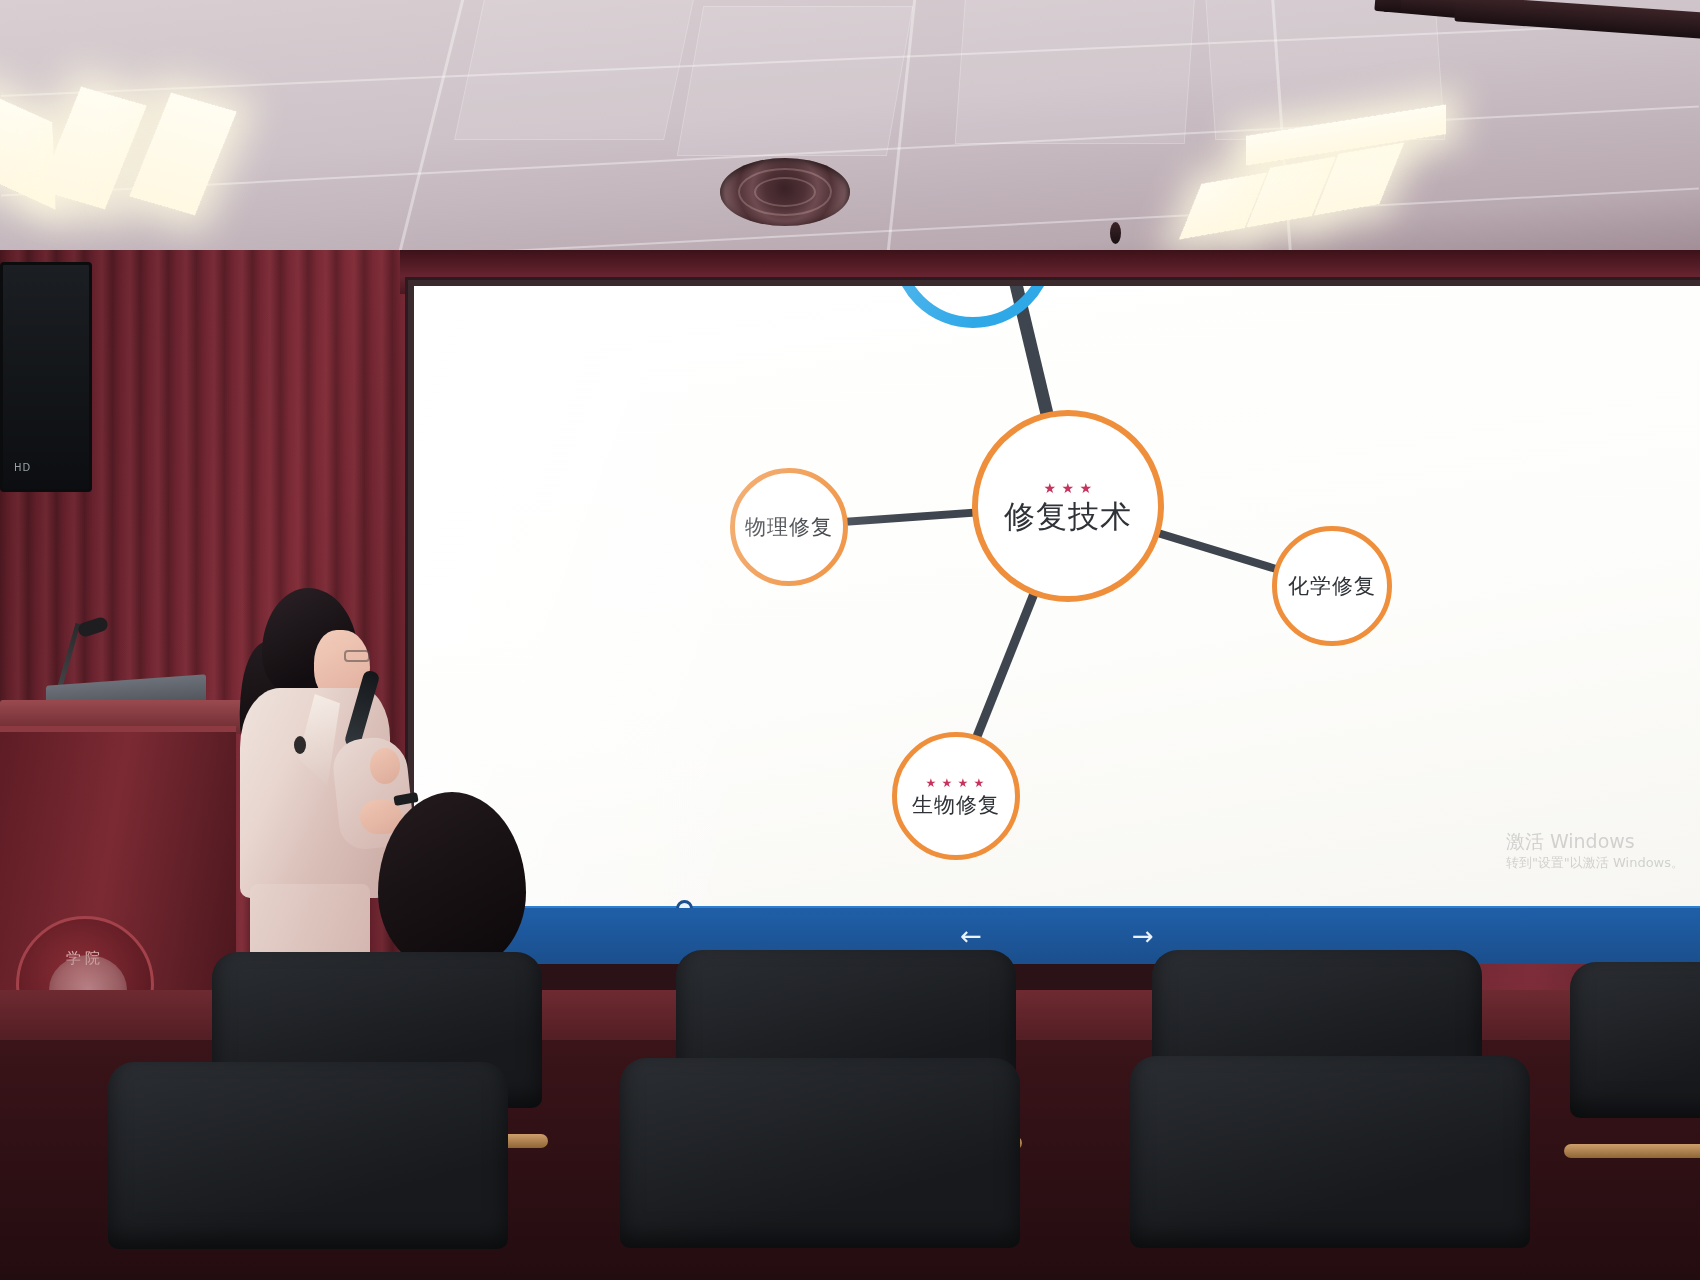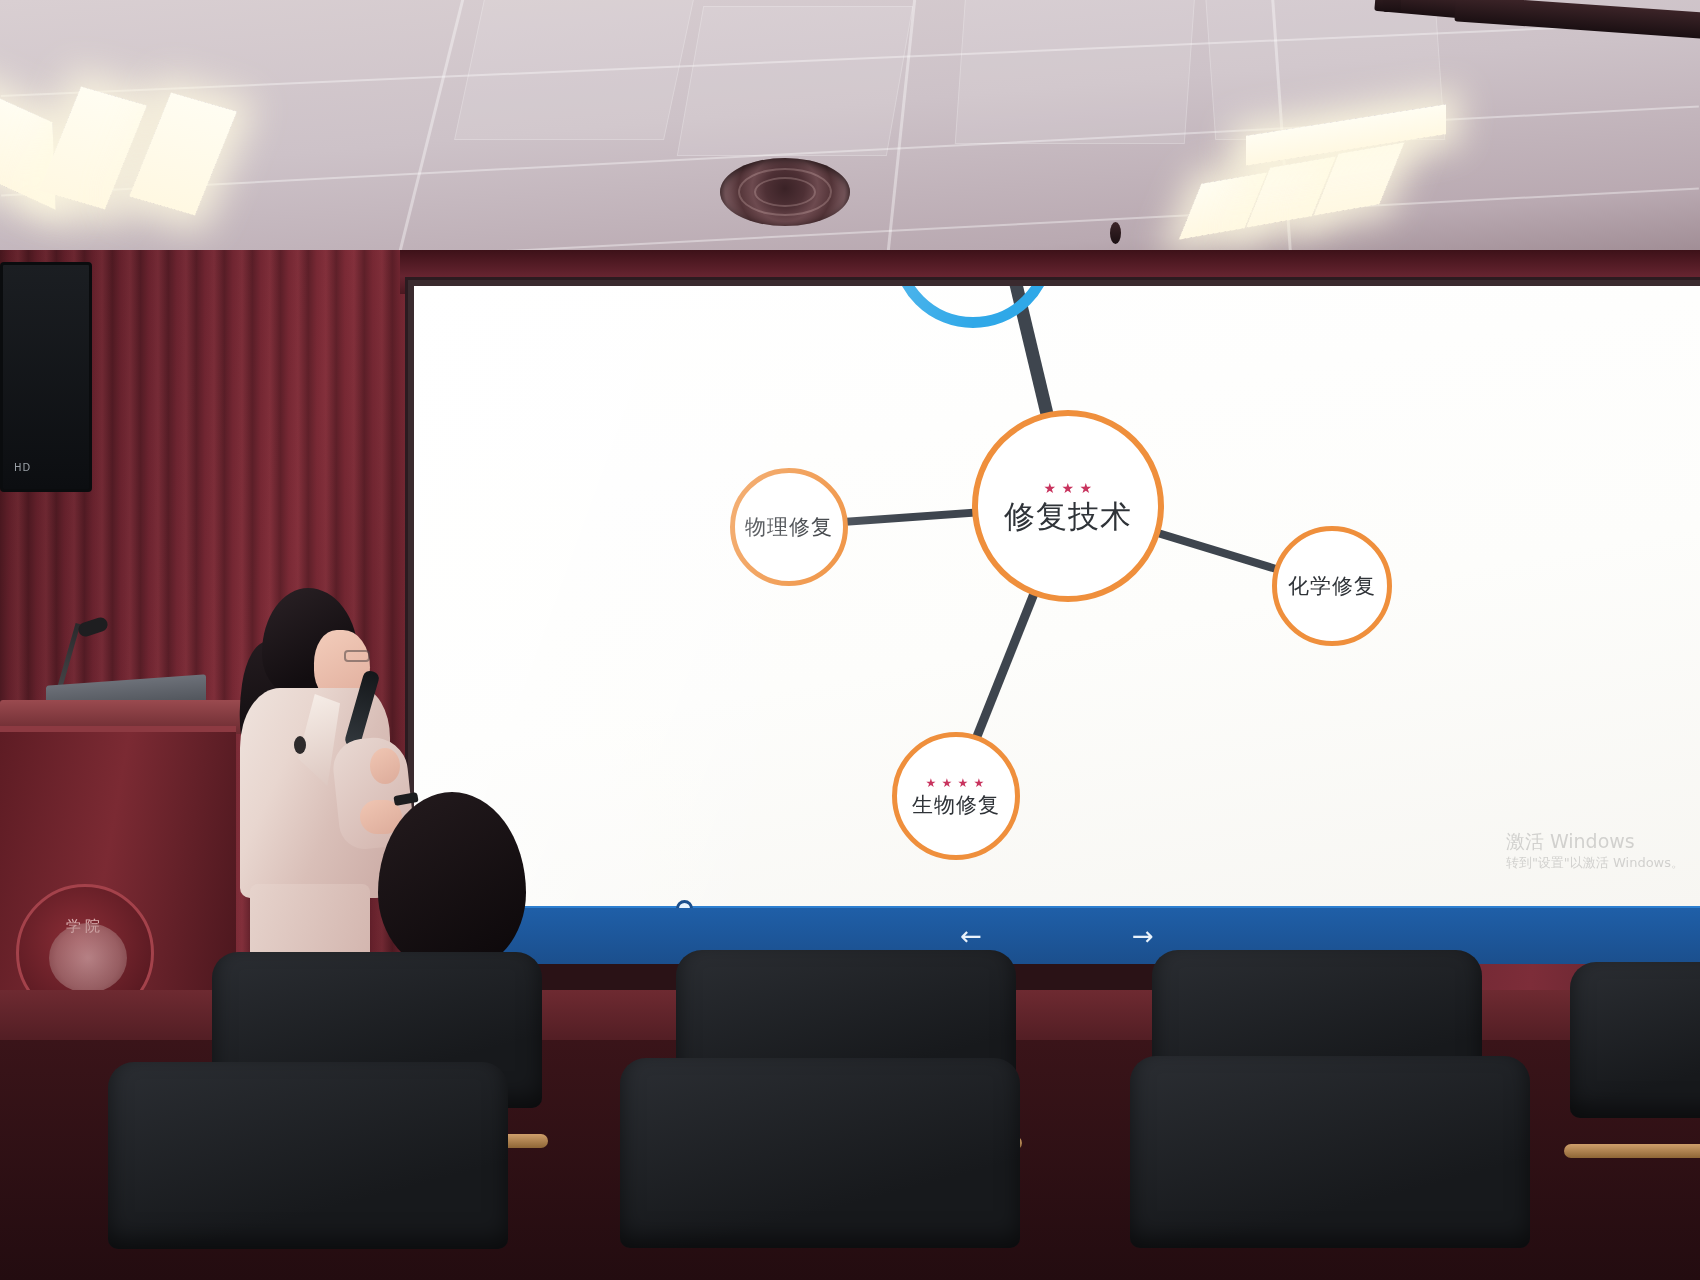--- a/index.html
+++ b/index.html
@@ -118,21 +118,21 @@
   .podium{
     position:absolute;left:0;top:726px;width:236px;height:300px;
     background:linear-gradient(100deg,#5e1c24,#7b2a33 45%,#4a161d);
     border-top:6px solid #8d3a42;
   }
   .podium-top{
     position:absolute;left:0;top:700px;width:248px;height:34px;
     background:linear-gradient(180deg,#9a4a4f,#6a2a30);border-radius:3px;
   }
   .emblem{
-    position:absolute;left:16px;top:884px;width:138px;height:138px;border-radius:50%;
+    position:absolute;left:16px;top:916px;width:138px;height:138px;border-radius:50%;
     background:radial-gradient(circle at 45% 40%,#8a2d36,#5d1b23 70%,#431219);
     border:3px solid #a4424b;
   }
   .emblem-inner{
     position:absolute;left:30px;top:36px;width:78px;height:70px;border-radius:50%;
     background:radial-gradient(circle,#e3c8c8 0%,#b98f90 60%,#7c4a4c 100%);opacity:.55;
   }
   .emblem-text{
     position:absolute;left:0;top:30px;width:100%;text-align:center;
     color:rgba(255,228,226,.72);font-size:15px;letter-spacing:4px;

